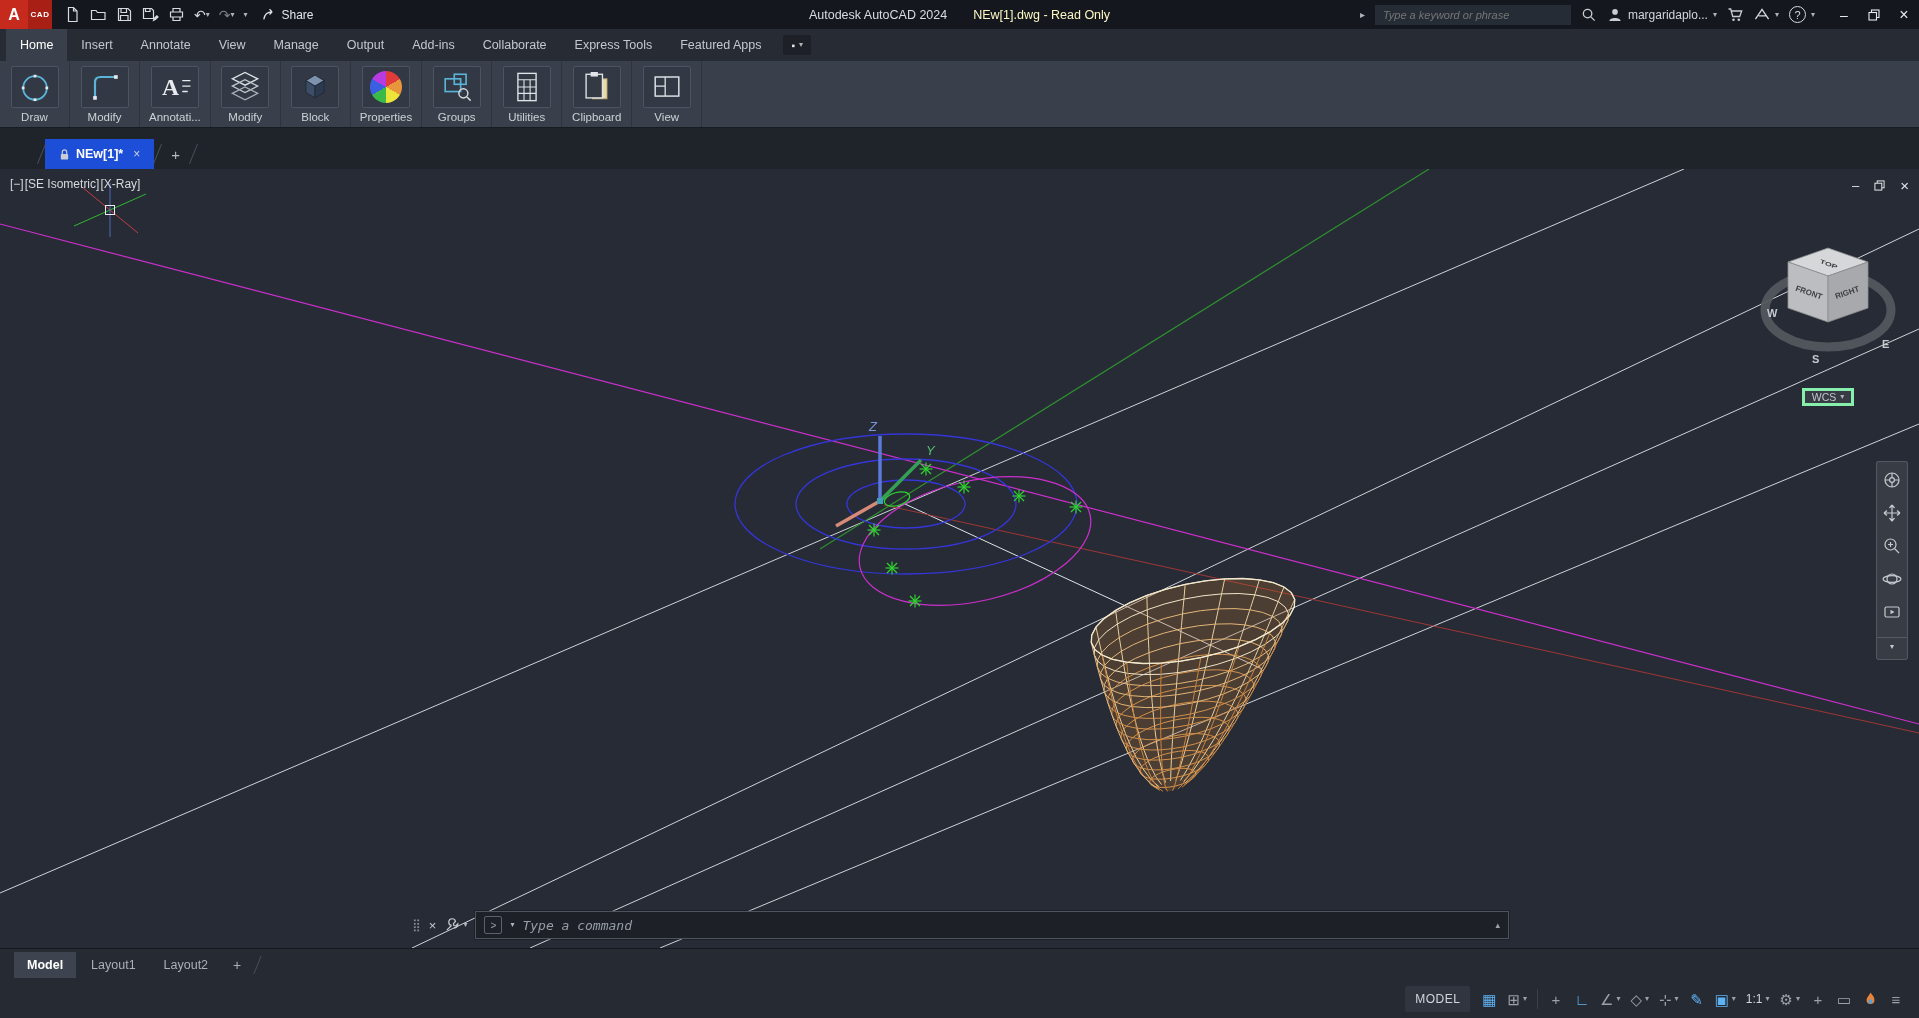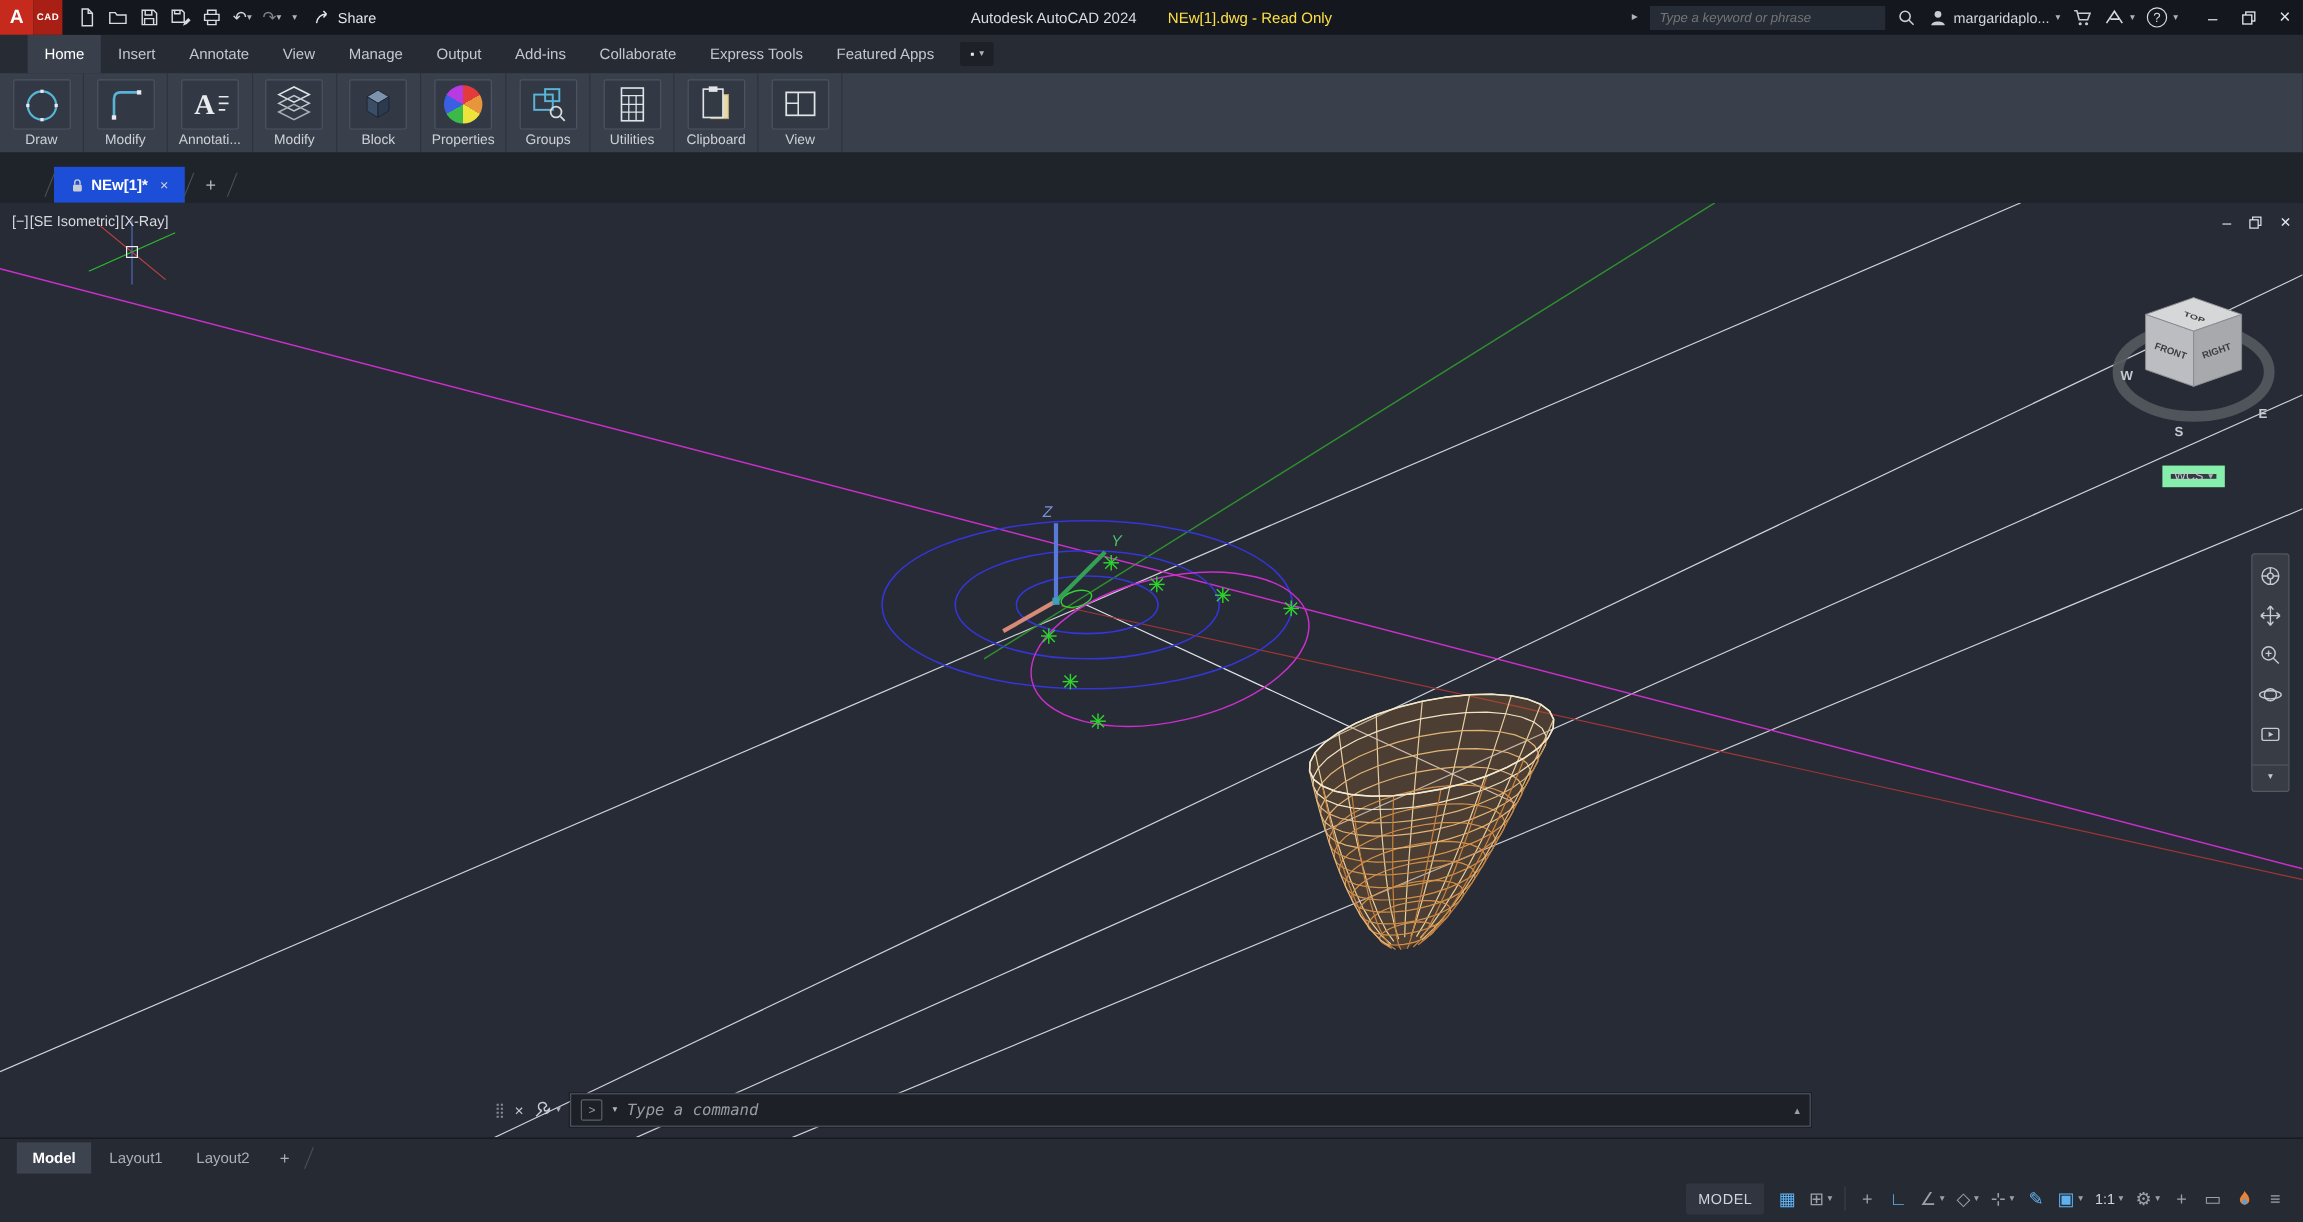--- a/index.html
+++ b/index.html
@@ -19,34 +19,34 @@
   .badge-cad { width:24px; background:#a82015; color:#fff; font-weight:bold; font-size:8px;
              display:flex; align-items:center; justify-content:center; letter-spacing:.5px; }
   .qat { display:flex; align-items:center; gap:9px; margin-left:12px; }
   .qat-btn { display:flex; align-items:center; color:#d7dade; font-size:14px; cursor:pointer; }
   .qat-btn.dim { color:#7e848c; }
   .caret { font-size:8px; color:#aeb3ba; line-height:1; }
   .share-btn { display:flex; align-items:center; gap:5px; margin-left:14px; color:#e2e6ea; cursor:pointer; }
   .title-center { position:absolute; left:50%; top:0; height:29px; transform:translateX(-50%);
                   display:flex; align-items:center; gap:26px; white-space:nowrap; }
   .title-product { color:#d9dce1; font-size:12.5px; }
-  .title-doc { color:#fde047; font-size:12.5px; }
+  .title-doc { color:#fef9c3; font-size:12.5px; }
   .tb-right { margin-left:auto; display:flex; align-items:center; gap:10px; height:29px; }
   .search-box { width:196px; height:20px; background:#262c36; border:0; outline:none;
                 font-style:italic; font-size:11px; color:#9aa1aa; padding:0 8px;
                 font-family:"Liberation Sans","DejaVu Sans",sans-serif; }
   .tb-user { display:flex; align-items:center; gap:5px; color:#d2d6db; font-size:12px; cursor:pointer; }
   .help-circle { width:17px; height:17px; border:1.4px solid #d7dade; border-radius:50%;
                  display:flex; align-items:center; justify-content:center; font-size:11px; color:#d7dade; }
   .winbtns { display:flex; height:29px; margin-left:4px; }
   .winbtn { width:30px; height:29px; display:flex; align-items:center; justify-content:center;
             color:#e6e9ec; font-size:14px; cursor:pointer; }
 
   
-  .rtabs { height:32px; background:#272b33; display:flex; align-items:stretch; padding-left:23px;
+  .rtabs { height:32px; background:#272b33; display:flex; align-items:stretch; padding-left:6px;
            font-size:12.5px; color:#c3c8cf; }
   .rtab { padding:0 14px; display:flex; align-items:center; cursor:pointer; white-space:nowrap; }
   .rtab.active { background:#3a404b; color:#ffffff; }
   .rtab-more { display:flex; align-items:center; gap:4px; background:#1d2127; margin:6px 0 6px 8px;
                padding:0 8px; border-radius:2px; color:#e6e9ec; font-size:9px; cursor:pointer; }
 
   
   .ribbon { height:67px; background:#3a404b; display:flex; align-items:stretch; border-bottom:1px solid #181b21; }
   .panel { display:flex; flex-direction:column; align-items:center; padding:5px 9px 3px;
            border-right:1px solid #2e333c; min-width:70px; cursor:pointer; }
@@ -68,21 +68,21 @@
 
   
   .canvas { position:absolute; top:169px; left:0; width:1919px; height:779px; background:#262b35; overflow:hidden; }
   .vp-controls { position:absolute; left:10px; top:8px; display:flex; gap:1px; font-size:12px; color:#d6d9de; z-index:5; }
   .vp-controls span { cursor:pointer; }
   .vp-winbtns { position:absolute; right:10px; top:8px; display:flex; gap:15px; align-items:center;
                 color:#e2e5e9; font-size:13px; z-index:5; }
   .vp-winbtns span, .vp-winbtns svg { cursor:pointer; }
 
   .wcs-chip { position:absolute; left:1802px; top:219px; width:52px; height:18px;
-              background:rgba(68,73,81,.55); border:7px solid #86efac; color:#c3c7cd;
+              background:rgba(68,73,81,.55); border:3px solid #86efac; color:#c3c7cd;
               font-size:10.5px; display:flex; align-items:center; justify-content:center; gap:4px;
               z-index:5; cursor:pointer; }
   .navbar { position:absolute; left:1876px; top:292px; width:32px; padding:8px 0;
             background:rgba(72,77,85,.5); border:1px solid rgba(125,131,139,.4); border-radius:3px;
             display:flex; flex-direction:column; align-items:center; gap:13px; z-index:5; }
   .navbar .nav-item { cursor:pointer; }
   .nav-expand { margin-top:2px; border-top:1px solid rgba(125,131,139,.4); width:100%;
                 display:flex; justify-content:center; padding-top:4px; color:#c6cad0; font-size:8px; cursor:pointer; }
 
   

